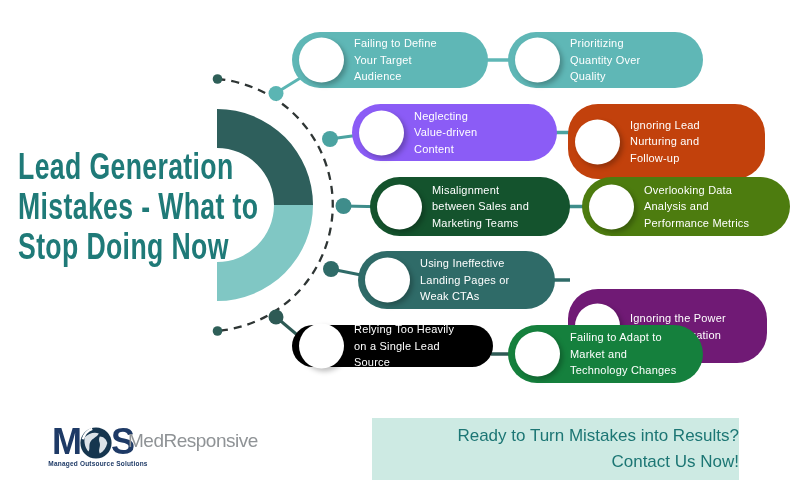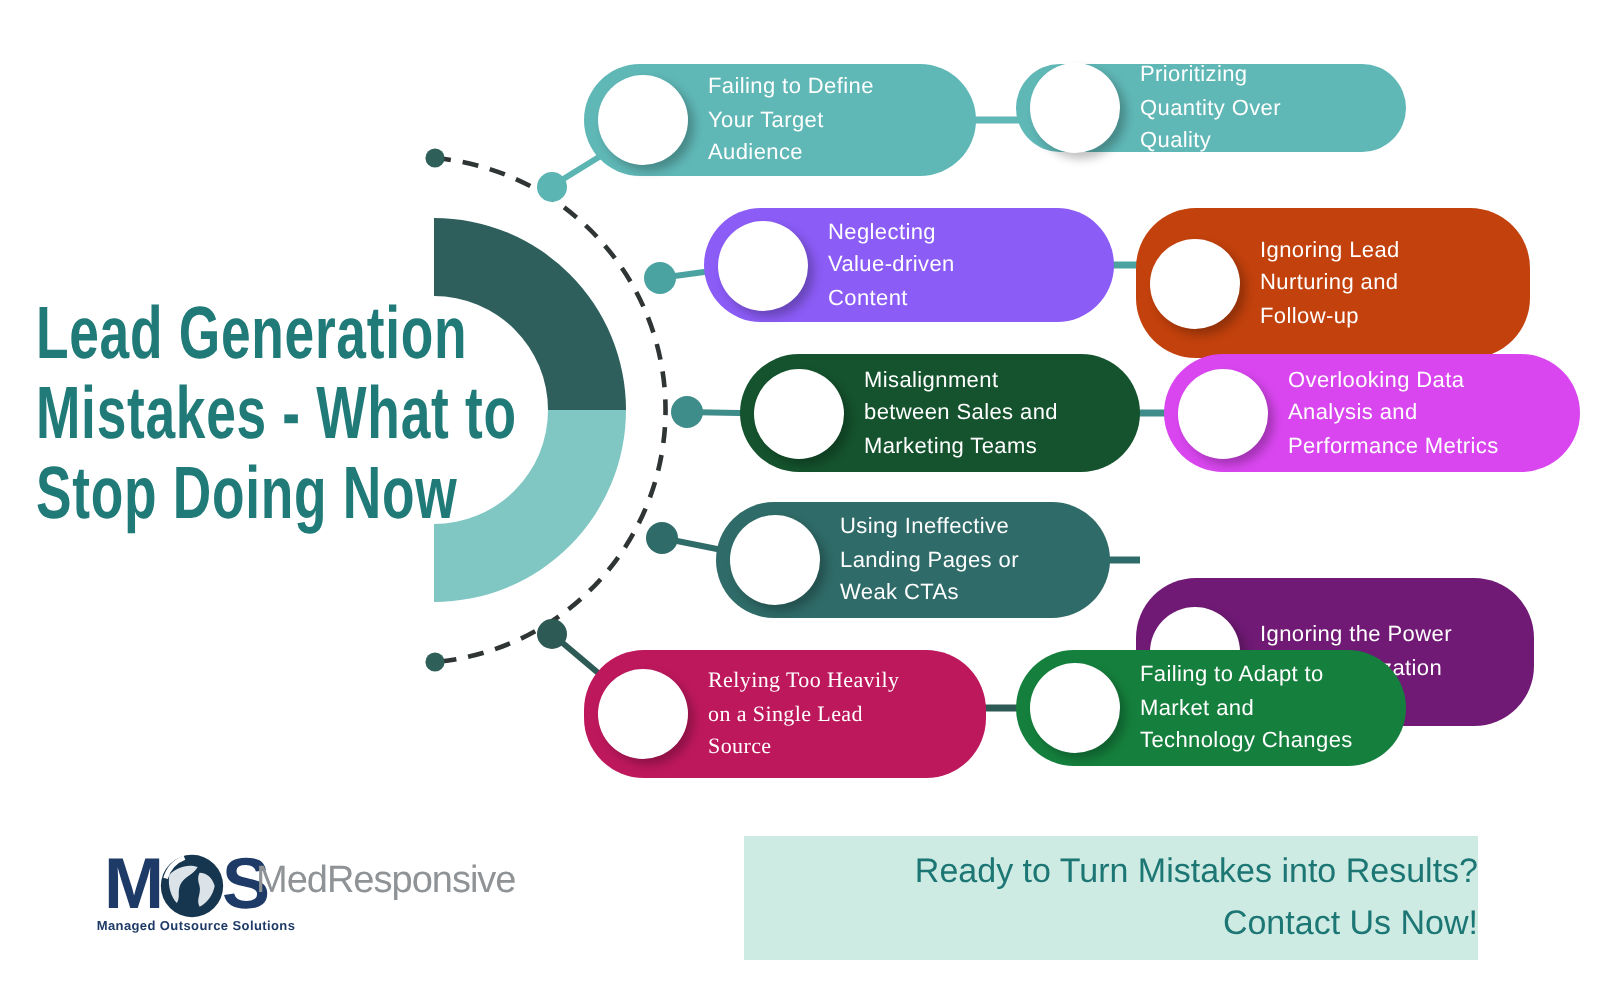--- a/index.html
+++ b/index.html
@@ -13,28 +13,28 @@
   .title {
     position:absolute; left:18px; top:147px; margin:0;
     font-size:37px; font-weight:700; color:#1F7A78;
     line-height:40px; white-space:pre;
     transform:scaleX(0.72); transform-origin:left top;
     letter-spacing:0.5px;
   }
 
   .pill { position:absolute; border-radius:30px; }
   .p0 { left:292px; top:32px;  width:196px; height:56px; background:#5FB7B6; }
-  .p1 { left:508px; top:32px;  width:195px; height:44px; background:#5FB7B6; }
+  .p1 { left:508px; top:32px;  width:195px; height:56px; background:#5FB7B6; }
   .p2 { left:352px; top:104px; width:205px; height:57px; background:#8b5cf6; }
   .p3 { left:568px; top:104px; width:197px; height:75px; background:#c2410c; }
   .p4 { left:370px; top:177px; width:200px; height:59px; background:#14532d; }
-  .p5 { left:582px; top:177px; width:208px; height:59px; background:#d946ef; }
+  .p5 { left:582px; top:177px; width:208px; height:59px; background:#4d7c0f; }
   .p6 { left:358px; top:251px; width:197px; height:58px; background:#2F6B68; }
   .p7 { left:568px; top:251px; width:199px; height:74px; background:#701a75;margin-top:38px; }
-  .p8 { left:292px; top:325px; width:201px; height:64px; background:#be185d;font-family:Liberation Serif, serif; }
+  .p8 { left:292px; top:325px; width:201px; height:42px; background:#000000; }
   .p9 { left:508px; top:325px; width:195px; height:58px; background:#15803d; }
 
   .bullet {
     position:absolute; left:7px; top:50%; transform:translateY(-50%);
     width:45px; height:45px; border-radius:50%; background:#ffffff;
     box-shadow:3px 3px 5px rgba(0,0,0,0.25);
   }
   .pill-text {
     position:absolute; left:62px; top:50%; transform:translateY(-50%);
     color:#ffffff; font-size:11px; line-height:16.5px;

